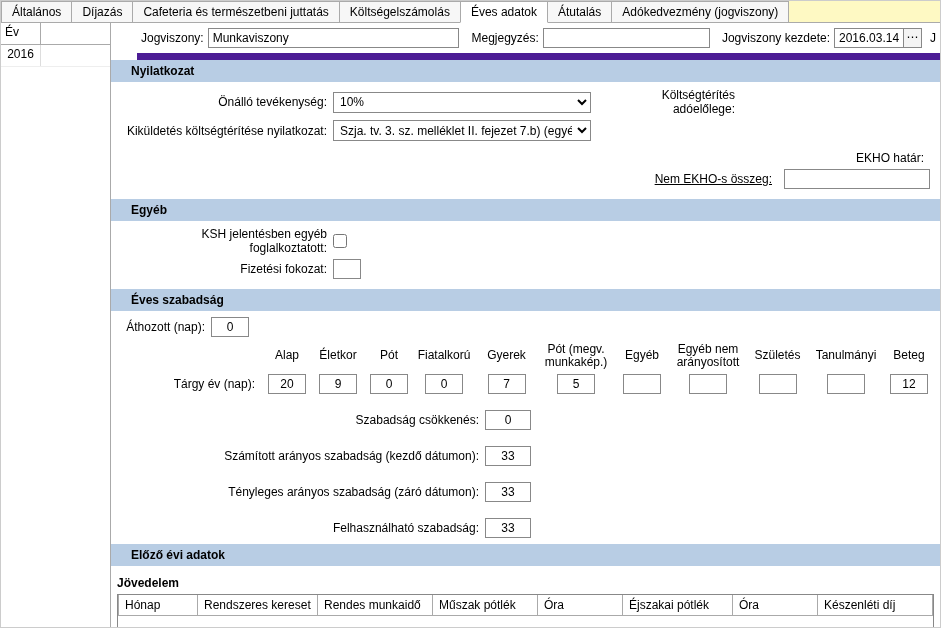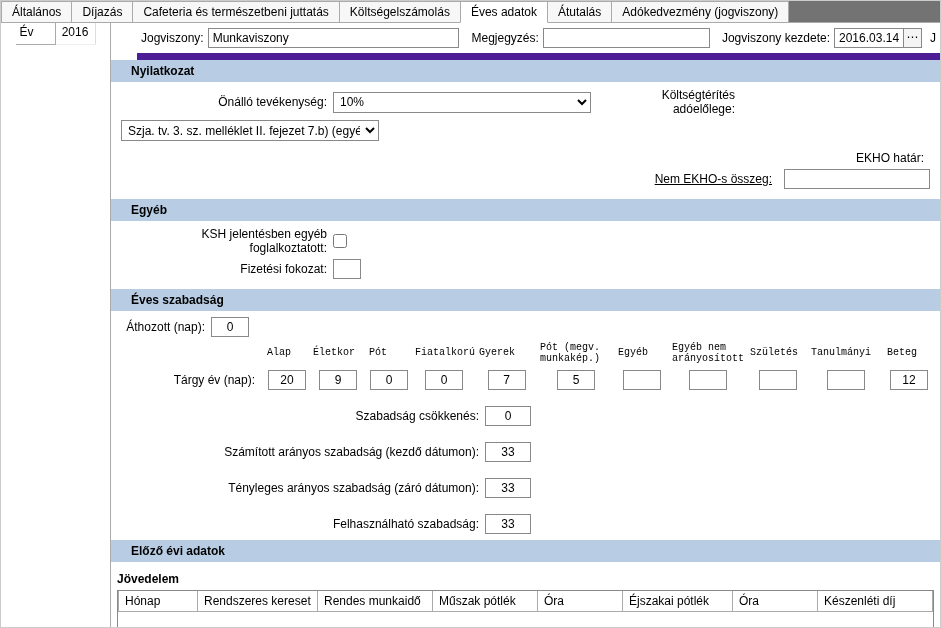--- a/index.html
+++ b/index.html
@@ -1,25 +1,25 @@
 <!DOCTYPE html>
 <html><head>
 <meta charset="utf-8">
 <style>
   * { box-sizing: border-box; margin: 0; padding: 0; }
   body { font-family: "Segoe UI", Tahoma, sans-serif; font-size: 12px; color: #000; background: #fff; width: 941px; height: 628px; overflow: hidden; position: relative; border: 1px solid #ccc; }
   
   
-  .tabstrip { display: flex; border-bottom: 1px solid #aaa; background: #737373; height: 22px; }
+  .tabstrip { display: flex; border-bottom: 1px solid #aaa; background: #fef9c3; height: 22px; }
   .tab { padding: 3px 10px; border: 1px solid #aaa; border-bottom: none; margin-right: -1px; background: #f7f7f7; font-size: 12px; cursor: default; }
   .tab.active { background: #fff; border-bottom: 1px solid #fff; margin-bottom: -1px; font-weight: 500; }
   
   
   .layout { display: flex; height: calc(100% - 22px); }
-  .year-panel { width: 110px; border-right: 1px solid #aaa; display: flex; flex-direction: row; justify-content: center; }
+  .year-panel { width: 110px; border-right: 1px solid #aaa; display: flex; flex-direction: column; }
   .year-header { height: 22px; border-bottom: 1px solid #aaa; display: flex; }
   .year-header-ev { width: 40px; border-right: 1px solid #aaa; padding: 2px 4px; }
   .year-row { height: 22px; display: flex; border-bottom: 1px solid #eee; }
   .year-cell { width: 40px; border-right: 1px solid #ddd; text-align: center; padding: 2px 0; }
   
   
   .main { flex: 1; overflow-y: auto; padding: 0; }
   
   .toprow { display: flex; align-items: center; gap: 4px; padding: 5px 4px; border-bottom: 7px solid #4c1d95; margin-left: 26px; }
   .toprow label { white-space: nowrap; }
@@ -32,21 +32,21 @@
   
   .formrow { display: flex; align-items: center; margin-bottom: 4px; }
   .formrow .lbl { text-align: right; padding-right: 6px; }
   
   .select { border: 1px solid #888; height: 21px; padding: 0 2px; font-size: 12px; background: #fff; }
   
   .subhead { font-weight: 700; margin: 6px 0 4px 0; }
   
   
   .cols { display:grid; grid-template-columns: 140px 40px 50px 40px 58px 55px 72px 48px 72px 55px 70px 44px; gap:6px 6px; align-items:center; }
-  .cols .h { text-align:left; font-size:10px; white-space: normal; line-height:1.05;font-family:Liberation Mono, monospace; }
+  .cols .h { text-align:center; font-size:12px; white-space: normal; line-height:1.05; }
   .cols .c { text-align:center; }
   .num { border:1px solid #888; height:20px; width:38px; text-align:center; font-size:12px; }
   
   .subrow { display:flex; align-items:center; margin-top:16px; }
   .subrow .sl { text-align:right; width:364px; padding-right:6px; }
   .subrow .num { width:46px; }
   
   
   .tbl { border:1px solid #888; margin-top:2px; }
   .tbl-header { display:flex; background:#fff; }
@@ -100,20 +100,21 @@
     <div class="section-header">Nyilatkozat</div>
     <div class="section-body">
       <div class="formrow">
         <span class="lbl" style="width:212px">Önálló tevékenység:</span>
         <select class="select" style="width:258px">
           <option>10%</option>
         </select>
         <span class="lbl" style="width:140px;margin-left:10px">Költségtérítés adóelőlege:</span>
       </div>
       <div class="formrow">
+        <span class="lbl" style="width:212px">Kiküldetés költségtérítése nyilatkozat:</span>
         <select class="select" style="width:258px">
           <option>Szja. tv. 3. sz. melléklet II. fejezet 7.b) (egyéb)</option>
         </select>
       </div>
       <div class="formrow" style="justify-content:flex-end; margin-top:10px;">
         <span class="lbl" style="width:auto">EKHO határ:</span>
       </div>
       <div class="formrow" style="justify-content:flex-end;text-decoration:underline;">
         <span class="lbl" style="width:auto">Nem EKHO-s összeg:</span>
         <input class="txt" style="width: 146px; margin-left: 6px;" value="">

